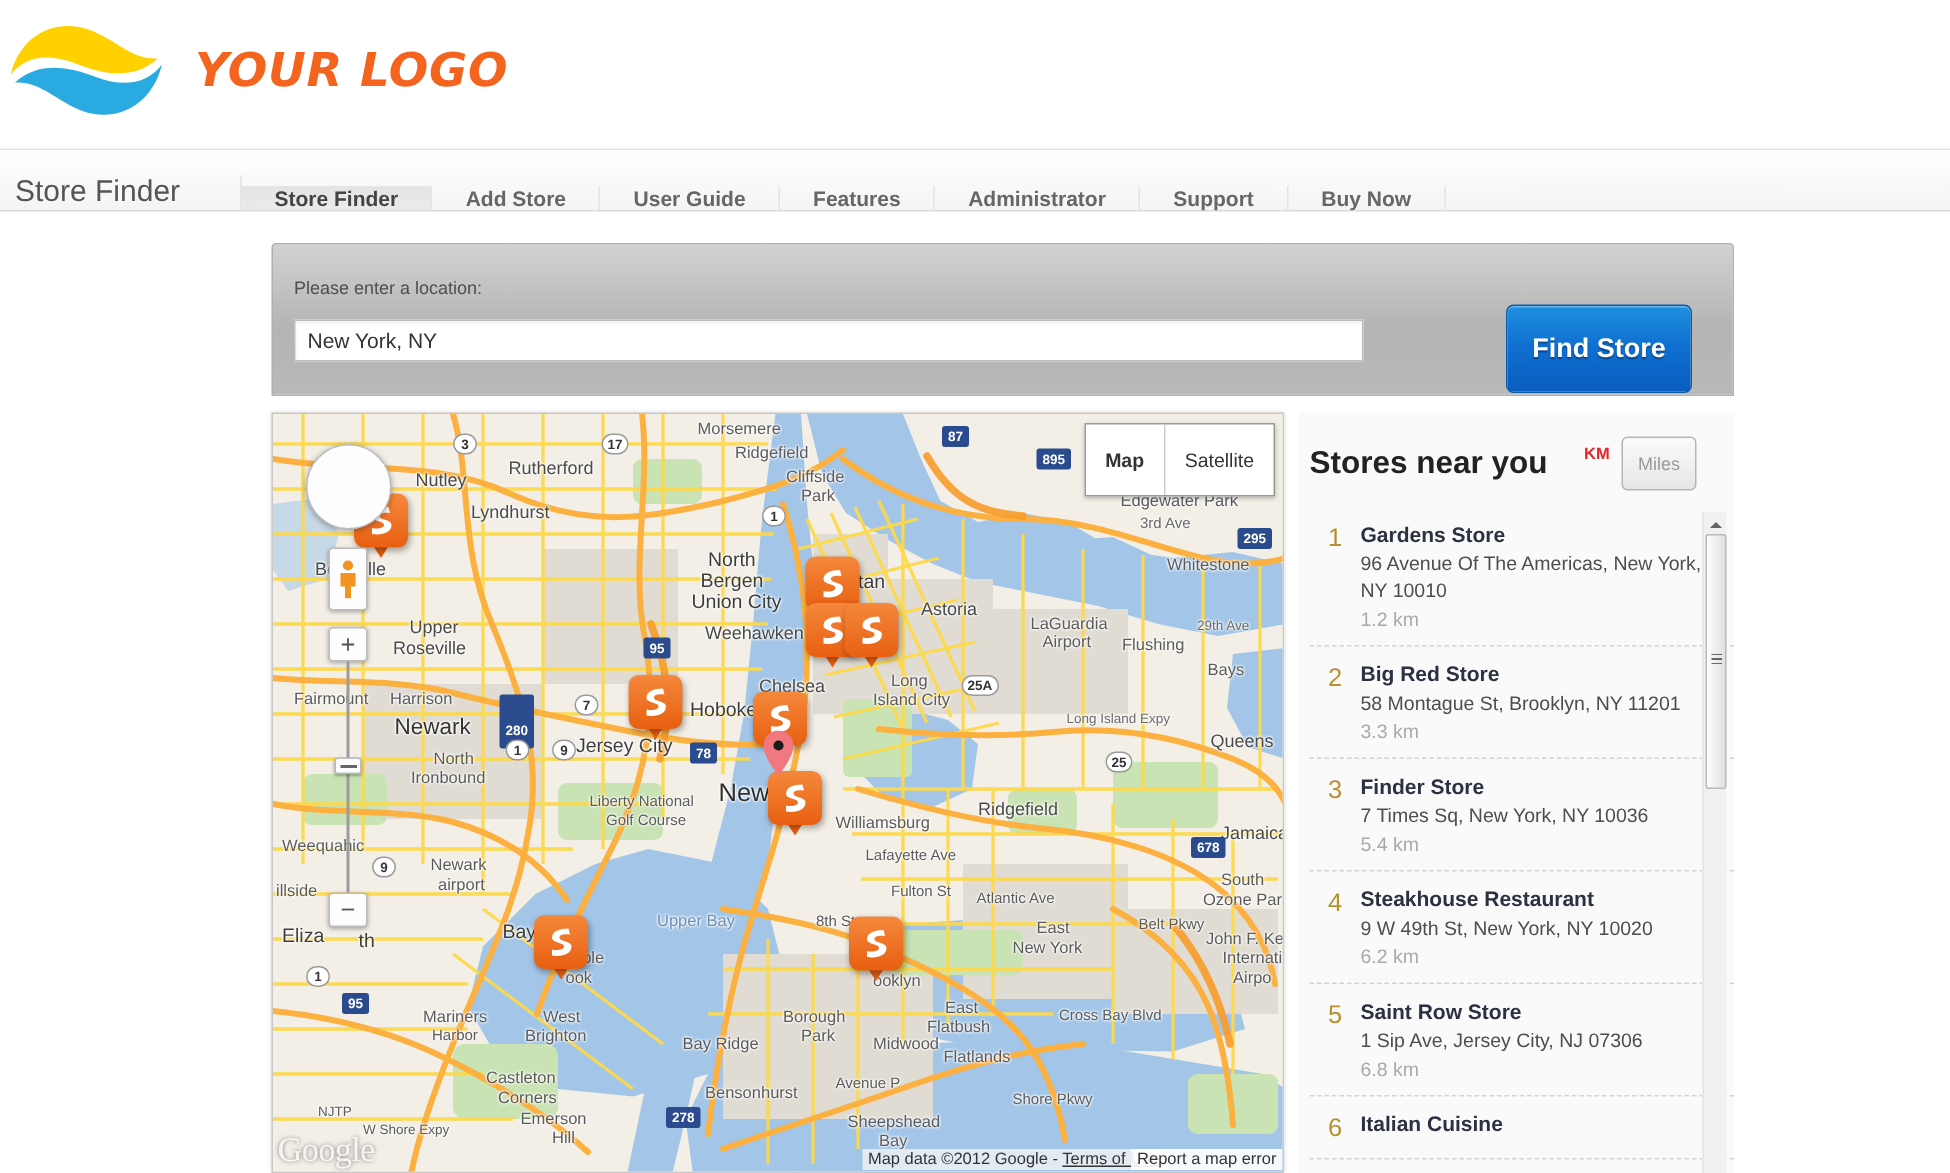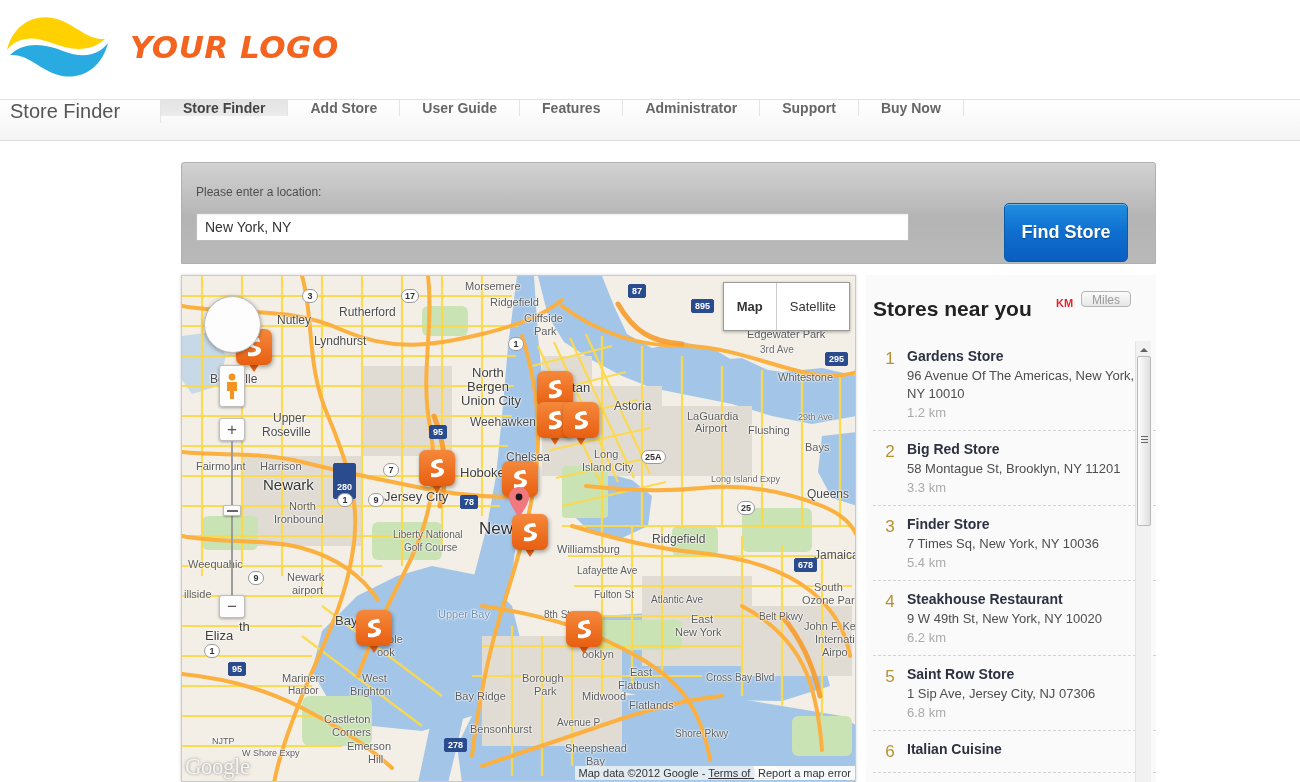--- a/index.html
+++ b/index.html
@@ -36,21 +36,21 @@
   }
 
   
   #navbar {
     position: absolute; left: 0; top: 100px;
     width: 1300px; height: 41px;
     background: #fbfbfb;
     background-image: linear-gradient(#ffffff, #f4f4f4);
     border-bottom: 1px solid #dcdcdc;
     display: flex;
-    align-items: flex-start;
+    align-items: flex-end;
   }
   .nav-brand {
     width: 161px;
     display: flex; align-items: center;
     padding-left: 10px;
     font-size: 20px;
     color: #555;
     border-right: 1px solid #e4e4e4;
     font-family: "Liberation Sans", sans-serif;
   }
@@ -279,21 +279,21 @@
     color: #222;
   }
   #unit-km {
     position: absolute; left: 190px; top: 22px;
     font-size: 11px; font-weight: bold;
     color: #e8232a;
     cursor: pointer;
   }
   #unit-miles {
     position: absolute; left: 215px; top: 16px;
-    width: 50px; height: 16px;
+    width: 50px; height: 36px;
     border: 1px solid #b5b5b5;
     border-radius: 4px;
     background-image: linear-gradient(#fbfbfb, #e6e6e6);
     color: #9a9a9a;
     font-size: 12px;
     font-family: "Liberation Sans", sans-serif;
     cursor: pointer;
   }
   #stores-scroll {
     position: absolute; left: 7px; top: 63px;
@@ -571,21 +571,21 @@
       <div style="position: absolute; left: 469px; top: 318px; font-size: 10px; color: rgb(91, 91, 91); white-space: nowrap; text-shadow: rgb(255, 255, 255) 0px 0px 2px, rgb(255, 255, 255) 0px 0px 2px, rgb(255, 255, 255) 0px 0px 2px; pointer-events: none;">Atlantic Ave</div>
       <div style="position: absolute; left: 153px; top: 337px; font-size: 13px; color: rgb(61, 61, 61); white-space: nowrap; text-shadow: rgb(255, 255, 255) 0px 0px 2px, rgb(255, 255, 255) 0px 0px 2px, rgb(255, 255, 255) 0px 0px 2px; pointer-events: none;">Bayonne</div>
       <div style="position: absolute; left: 256px; top: 332px; font-size: 11px; color: rgb(109, 143, 181); white-space: nowrap; text-shadow: rgb(255, 255, 255) 0px 0px 2px, rgb(255, 255, 255) 0px 0px 2px, rgb(255, 255, 255) 0px 0px 2px; pointer-events: none;">Upper Bay</div>
       <div style="position: absolute; left: 362px; top: 333px; font-size: 10px; color: rgb(91, 91, 91); white-space: nowrap; text-shadow: rgb(255, 255, 255) 0px 0px 2px, rgb(255, 255, 255) 0px 0px 2px, rgb(255, 255, 255) 0px 0px 2px; pointer-events: none;">8th St</div>
       <div style="position: absolute; left: 577px; top: 335px; font-size: 10px; color: rgb(91, 91, 91); white-space: nowrap; text-shadow: rgb(255, 255, 255) 0px 0px 2px, rgb(255, 255, 255) 0px 0px 2px, rgb(255, 255, 255) 0px 0px 2px; pointer-events: none;">Belt Pkwy</div>
       <div style="position: absolute; left: 509px; top: 337px; font-size: 11px; color: rgb(91, 91, 91); white-space: nowrap; text-shadow: rgb(255, 255, 255) 0px 0px 2px, rgb(255, 255, 255) 0px 0px 2px, rgb(255, 255, 255) 0px 0px 2px; pointer-events: none;">East</div>
       <div style="position: absolute; left: 493px; top: 350px; font-size: 11px; color: rgb(91, 91, 91); white-space: nowrap; text-shadow: rgb(255, 255, 255) 0px 0px 2px, rgb(255, 255, 255) 0px 0px 2px, rgb(255, 255, 255) 0px 0px 2px; pointer-events: none;">New York</div>
       <div style="position: absolute; left: 622px; top: 344px; font-size: 11px; color: rgb(91, 91, 91); white-space: nowrap; text-shadow: rgb(255, 255, 255) 0px 0px 2px, rgb(255, 255, 255) 0px 0px 2px, rgb(255, 255, 255) 0px 0px 2px; pointer-events: none;">John F. Ke</div>
       <div style="position: absolute; left: 633px; top: 357px; font-size: 11px; color: rgb(91, 91, 91); white-space: nowrap; text-shadow: rgb(255, 255, 255) 0px 0px 2px, rgb(255, 255, 255) 0px 0px 2px, rgb(255, 255, 255) 0px 0px 2px; pointer-events: none;">Internati</div>
       <div style="position: absolute; left: 640px; top: 370px; font-size: 11px; color: rgb(91, 91, 91); white-space: nowrap; text-shadow: rgb(255, 255, 255) 0px 0px 2px, rgb(255, 255, 255) 0px 0px 2px, rgb(255, 255, 255) 0px 0px 2px; pointer-events: none;">Airpo</div>
-      <div style="position: absolute; left: 6px; top: 352px; font-size: 13px; color: rgb(61, 61, 61); white-space: nowrap; text-shadow: rgb(255, 255, 255) 0px 0px 2px, rgb(255, 255, 255) 0px 0px 2px, rgb(255, 255, 255) 0px 0px 2px; pointer-events: none; margin-left: 17px;">Eliza</div>
+      <div style="position: absolute; left: 6px; top: 340px; font-size: 13px; color: rgb(61, 61, 61); white-space: nowrap; text-shadow: rgb(255, 255, 255) 0px 0px 2px, rgb(255, 255, 255) 0px 0px 2px, rgb(255, 255, 255) 0px 0px 2px; pointer-events: none;">Eliza</div>
       <div style="position: absolute; left: 57px; top: 343px; font-size: 13px; color: rgb(61, 61, 61); white-space: nowrap; text-shadow: rgb(255, 255, 255) 0px 0px 2px, rgb(255, 255, 255) 0px 0px 2px, rgb(255, 255, 255) 0px 0px 2px; pointer-events: none;">th</div>
       <div style="position: absolute; left: 200px; top: 357px; font-size: 11px; color: rgb(91, 91, 91); white-space: nowrap; text-shadow: rgb(255, 255, 255) 0px 0px 2px, rgb(255, 255, 255) 0px 0px 2px, rgb(255, 255, 255) 0px 0px 2px; pointer-events: none;">able</div>
       <div style="position: absolute; left: 195px; top: 370px; font-size: 11px; color: rgb(91, 91, 91); white-space: nowrap; text-shadow: rgb(255, 255, 255) 0px 0px 2px, rgb(255, 255, 255) 0px 0px 2px, rgb(255, 255, 255) 0px 0px 2px; pointer-events: none;">ook</div>
       <div style="position: absolute; left: 400px; top: 372px; font-size: 11px; color: rgb(91, 91, 91); white-space: nowrap; text-shadow: rgb(255, 255, 255) 0px 0px 2px, rgb(255, 255, 255) 0px 0px 2px, rgb(255, 255, 255) 0px 0px 2px; pointer-events: none;">ooklyn</div>
       <div style="position: absolute; left: 100px; top: 396px; font-size: 11px; color: rgb(91, 91, 91); white-space: nowrap; text-shadow: rgb(255, 255, 255) 0px 0px 2px, rgb(255, 255, 255) 0px 0px 2px, rgb(255, 255, 255) 0px 0px 2px; pointer-events: none;">Mariners</div>
       <div style="position: absolute; left: 106px; top: 409px; font-size: 10px; color: rgb(91, 91, 91); white-space: nowrap; text-shadow: rgb(255, 255, 255) 0px 0px 2px, rgb(255, 255, 255) 0px 0px 2px, rgb(255, 255, 255) 0px 0px 2px; pointer-events: none;">Harbor</div>
       <div style="position: absolute; left: 180px; top: 396px; font-size: 11px; color: rgb(91, 91, 91); white-space: nowrap; text-shadow: rgb(255, 255, 255) 0px 0px 2px, rgb(255, 255, 255) 0px 0px 2px, rgb(255, 255, 255) 0px 0px 2px; pointer-events: none;">West</div>
       <div style="position: absolute; left: 168px; top: 409px; font-size: 11px; color: rgb(91, 91, 91); white-space: nowrap; text-shadow: rgb(255, 255, 255) 0px 0px 2px, rgb(255, 255, 255) 0px 0px 2px, rgb(255, 255, 255) 0px 0px 2px; pointer-events: none;">Brighton</div>
       <div style="position: absolute; left: 273px; top: 414px; font-size: 11px; color: rgb(91, 91, 91); white-space: nowrap; text-shadow: rgb(255, 255, 255) 0px 0px 2px, rgb(255, 255, 255) 0px 0px 2px, rgb(255, 255, 255) 0px 0px 2px; pointer-events: none;">Bay Ridge</div>
       <div style="position: absolute; left: 340px; top: 396px; font-size: 11px; color: rgb(91, 91, 91); white-space: nowrap; text-shadow: rgb(255, 255, 255) 0px 0px 2px, rgb(255, 255, 255) 0px 0px 2px, rgb(255, 255, 255) 0px 0px 2px; pointer-events: none;">Borough</div>

